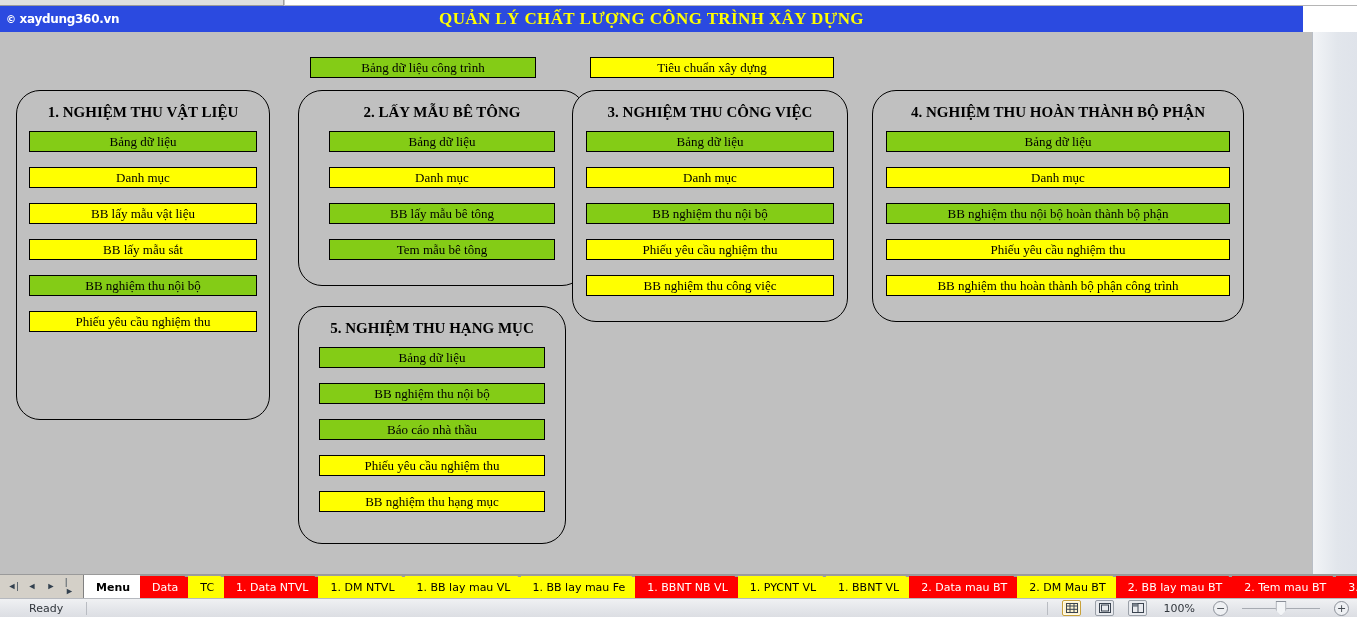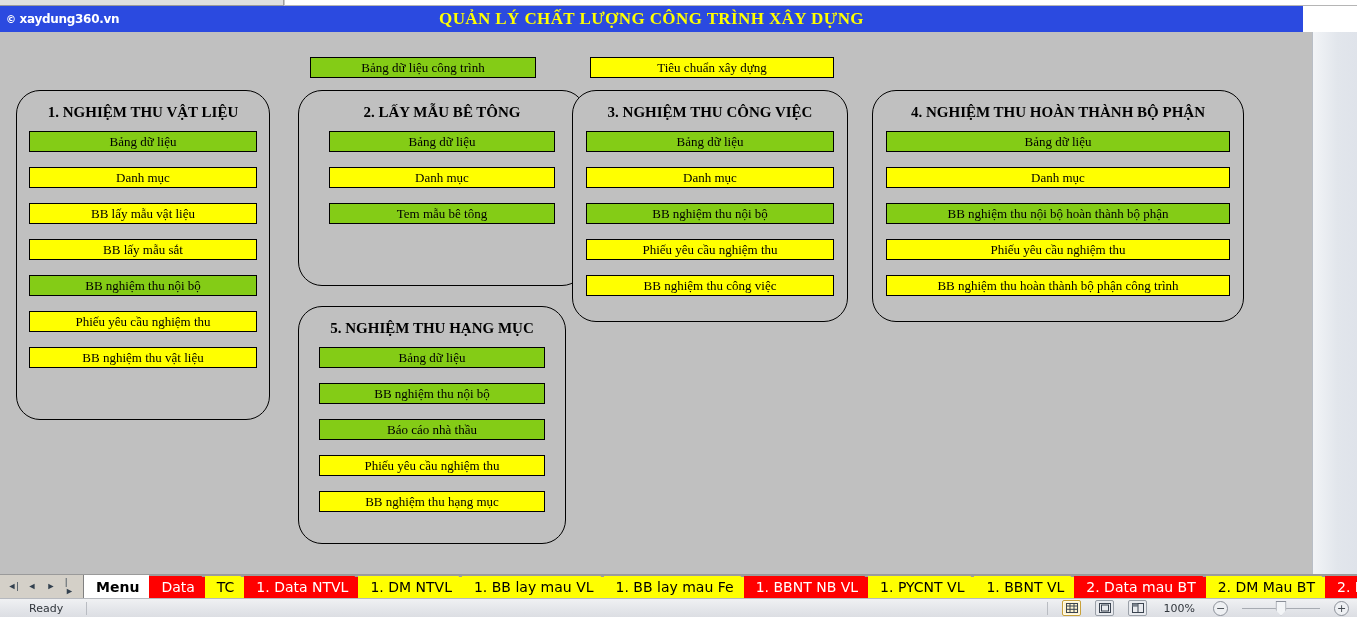--- a/index.html
+++ b/index.html
@@ -127,21 +127,21 @@
   .navarrow {
     width: 10px; height: 12px; display: flex; align-items: center; justify-content: center;
     color: #33414f; font-size: 9px; line-height: 1; cursor: pointer;
   }
   .tabs { display: flex; align-items: stretch; }
   .tab {
     position: relative;
     display: flex; align-items: center;
     padding: 0 11px 0 12px;
     font-family: "DejaVu Sans", sans-serif;
-    font-size: 14px;
+    font-size: 11px;
     white-space: nowrap;
     cursor: pointer;
     border-top: 1px solid #9d9d9d;
     margin-right: -1px;
   }
   .tab::after {
     content: "";
     position: absolute; right: -7px; top: 0; bottom: 0; width: 14px;
     background: inherit;
     transform: skewX(-20deg);
@@ -228,29 +228,29 @@
 
   <div class="panel" style="left:16px; top:90px; width:254px; height:330px;">
     <div class="panel-title">1. NGHIỆM THU VẬT LIỆU</div>
     <div class="panel-btns">
       <div class="pbtn red" style="width:228px;">Bảng dữ liệu</div>
       <div class="pbtn yellow" style="width:228px;">Danh mục</div>
       <div class="pbtn yellow" style="width:228px;">BB lấy mẫu vật liệu</div>
       <div class="pbtn yellow" style="width:228px;">BB lấy mẫu sắt</div>
       <div class="pbtn red" style="width:228px;">BB nghiệm thu nội bộ</div>
       <div class="pbtn yellow" style="width:228px;">Phiếu yêu cầu nghiệm thu</div>
-      <div class="pbtn yellow" style="width:228px;">BB nghiệm thu vật liệu</div>
     </div>
   </div>
 
   <div class="panel" style="left:298px; top:90px; width:288px; height:196px;">
     <div class="panel-title">2. LẤY MẪU BÊ TÔNG</div>
     <div class="panel-btns">
       <div class="pbtn red" style="width:226px;">Bảng dữ liệu</div>
       <div class="pbtn yellow" style="width:226px;">Danh mục</div>
+      <div class="pbtn red" style="width:226px;">BB lấy mẫu bê tông</div>
       <div class="pbtn red" style="width:226px;">Tem mẫu bê tông</div>
     </div>
   </div>
 
   <div class="panel" style="left:572px; top:90px; width:276px; height:232px;padding-left:32px;">
     <div class="panel-title">3. NGHIỆM THU CÔNG VIỆC</div>
     <div class="panel-btns">
       <div class="pbtn red" style="width:248px;">Bảng dữ liệu</div>
       <div class="pbtn yellow" style="width:248px;">Danh mục</div>
       <div class="pbtn red" style="width:248px;">BB nghiệm thu nội bộ</div>

